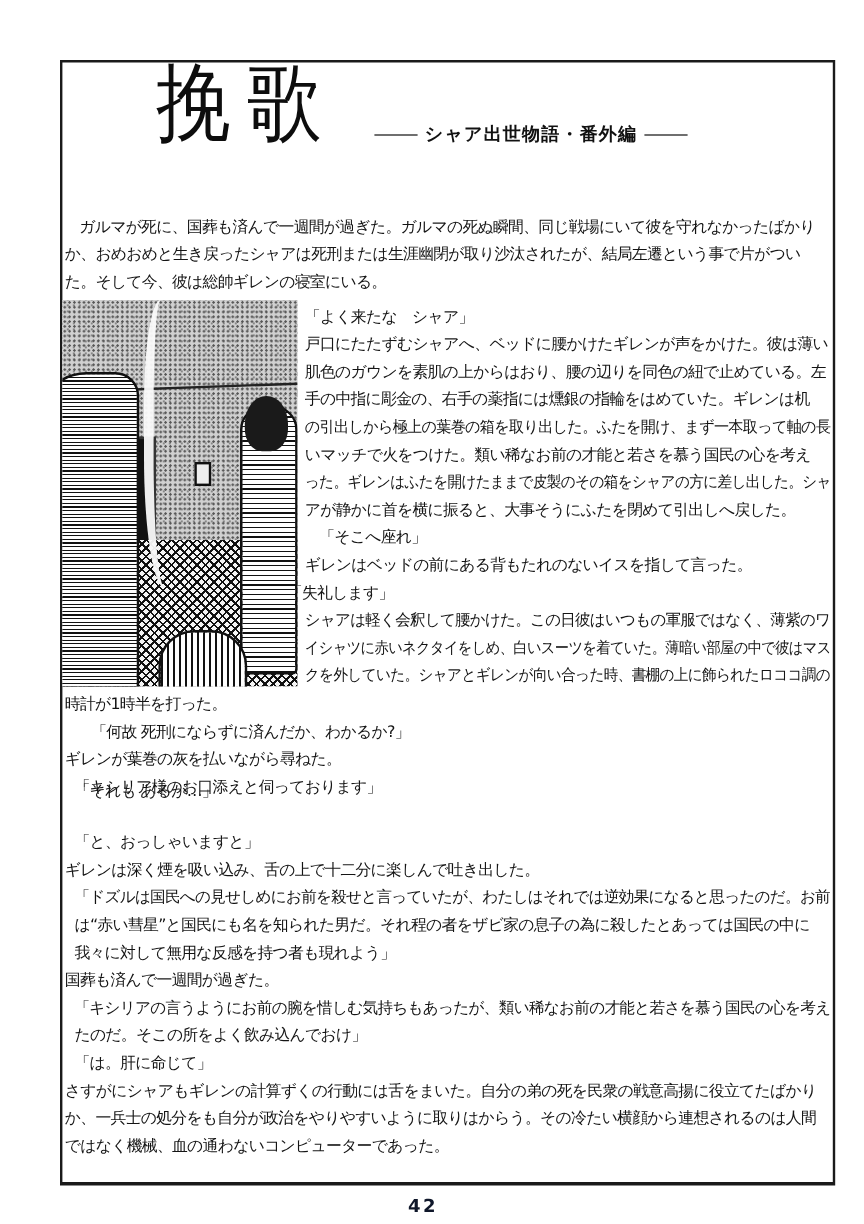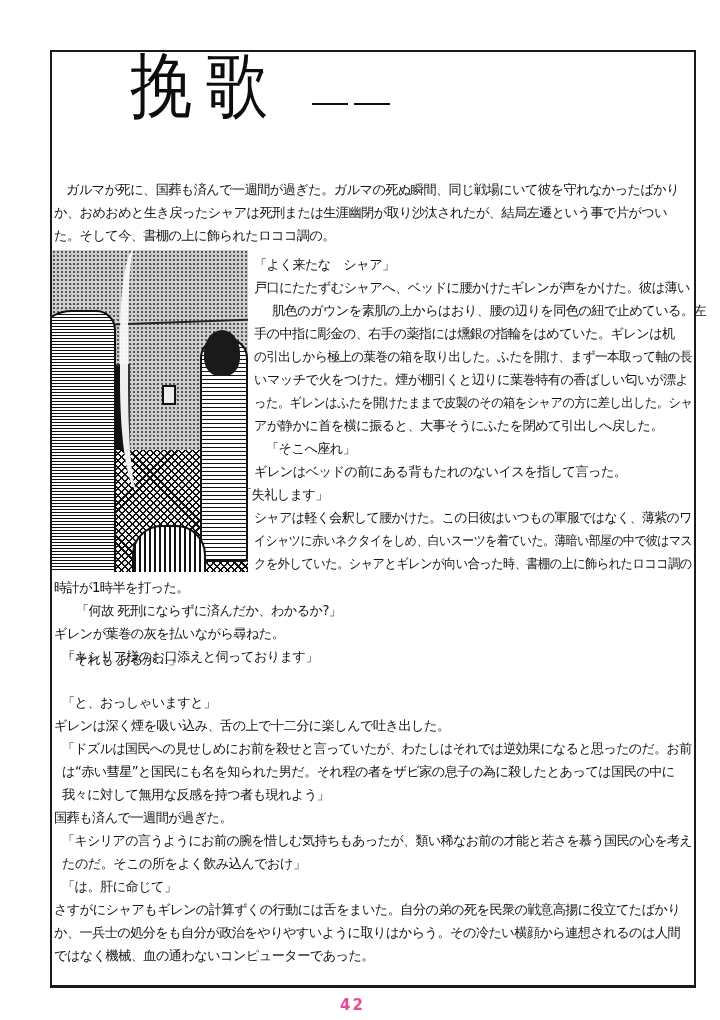--- a/index.html
+++ b/index.html
@@ -151,58 +151,59 @@
       border: 2px solid #111;
       border-radius: 30px 30px 0 0;
     }
     .page-number {
       position: absolute;
       left: 340px;
       top: 996px;
       font-size: 15px;
       font-weight: bold;
       letter-spacing: 2px;
-      color: #ec4899;
+      color: #0f172a;
     }
   </style>
 </head>
 <body>
 
 <div class="frame"></div>
 
 <div class="title">挽歌</div>
 
 <div class="subtitle">
   <span class="dash"></span>
+  <span>シャア出世物語・番外編</span>
   <span class="dash"></span>
 </div>
 
 <div class="text-line" style="left:66px; top:180px;">ガルマが死に、国葬も済んで一週間が過ぎた。ガルマの死ぬ瞬間、同じ戦場にいて彼を守れなかったばかり</div>
 <div class="text-line" style="left:54px; top:203px;">か、おめおめと生き戻ったシャアは死刑または生涯幽閉が取り沙汰されたが、結局左遷という事で片がつい</div>
-<div class="text-line" style="left:54px; top:226px;">た。そして今、書棚の上に飾られたロココ調の。</div>
+<div class="text-line" style="left:54px; top:226px;">た。そして今、彼は総帥ギレンの寝室にいる。</div>
 
 <div class="illustration">
   <div class="wall"></div>
   <div class="ceiling-line"></div>
   <div class="door"></div>
   <div class="lamp"></div>
   <div class="floor"></div>
   <div class="smoke"></div>
   <div class="figure-left"></div>
   <div class="figure-right"></div>
   <div class="head-right"></div>
   <div class="table"></div>
 </div>
 
 <div class="text-line" style="left:254px; top:255px;">「よく来たな　シャア」</div>
 <div class="text-line" style="left:254px; top:278px;">戸口にたたずむシャアへ、ベッドに腰かけたギレンが声をかけた。彼は薄い</div>
-<div class="text-line" style="left:254px; top:301px;margin-left:18px;">肌色のガウンを素肌の上からはおり、腰の辺りを同色の紐で止めている。左</div>
+<div class="text-line" style="left:254px; top:301px;">肌色のガウンを素肌の上からはおり、腰の辺りを同色の紐で止めている。左</div>
 <div class="text-line" style="left:254px; top:324px;">手の中指に彫金の、右手の薬指には燻銀の指輪をはめていた。ギレンは机</div>
 <div class="text-line" style="left: 254px; top: 347px; transform-origin: left top; transform: scaleX(0.954);">の引出しから極上の葉巻の箱を取り出した。ふたを開け、まず一本取って軸の長</div>
-<div class="text-line" style="left:254px; top:370px;">いマッチで火をつけた。煙が棚引くと辺りに葉巻特有の香ばしい匂いが漂よ</div>
+<div class="text-line" style="left:254px; top:370px;">いマッチで火をつけた。類い稀なお前の才能と若さを慕う国民の心を考え</div>
 <div class="text-line" style="left: 254px; top: 393px; transform-origin: left top; transform: scaleX(0.924);">った。ギレンはふたを開けたままで皮製のその箱をシャアの方に差し出した。シャ</div>
 <div class="text-line" style="left:254px; top:416px;">アが静かに首を横に振ると、大事そうにふたを閉めて引出しへ戻した。</div>
 <div class="text-line" style="left:250px; top:439px;margin-left:16px;">「そこへ座れ」</div>
 <div class="text-line" style="left:254px; top:462px;">ギレンはベッドの前にある背もたれのないイスを指して言った。</div>
 <div class="text-line" style="left:239px; top:485px;">「失礼します」</div>
 <div class="text-line" style="left: 254px; top: 508px; transform-origin: left top; transform: scaleX(0.978);">シャアは軽く会釈して腰かけた。この日彼はいつもの軍服ではなく、薄紫のワ</div>
 <div class="text-line" style="left: 254px; top: 531px; transform-origin: left top; transform: scaleX(0.901);">イシャツに赤いネクタイをしめ、白いスーツを着ていた。薄暗い部屋の中で彼はマス</div>
 <div class="text-line" style="left: 254px; top: 554px; transform-origin: left top; transform: scaleX(0.924);">クを外していた。シャアとギレンが向い合った時、書棚の上に飾られたロココ調の</div>
 
 <div class="text-line" style="left:54px; top:578px;">時計が1時半を打った。</div>

